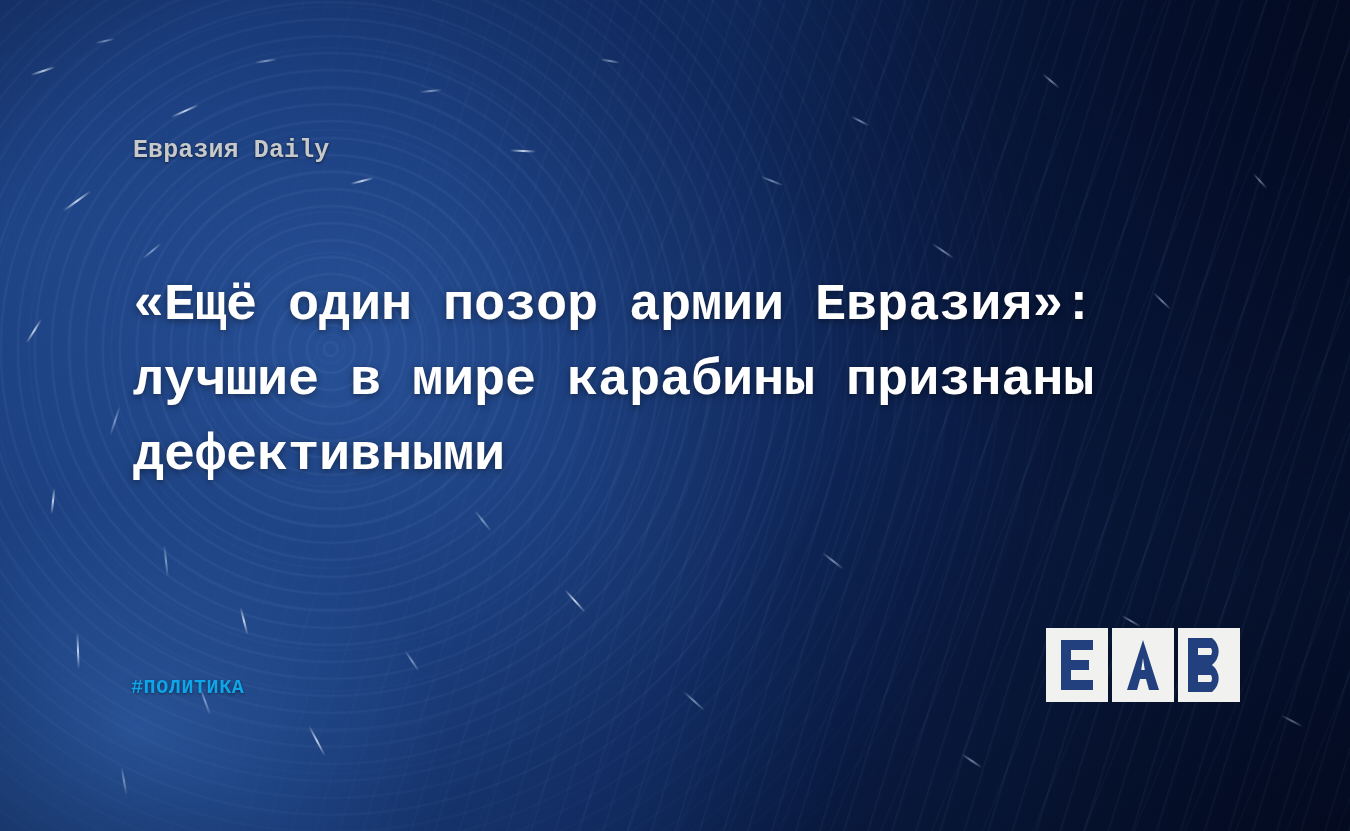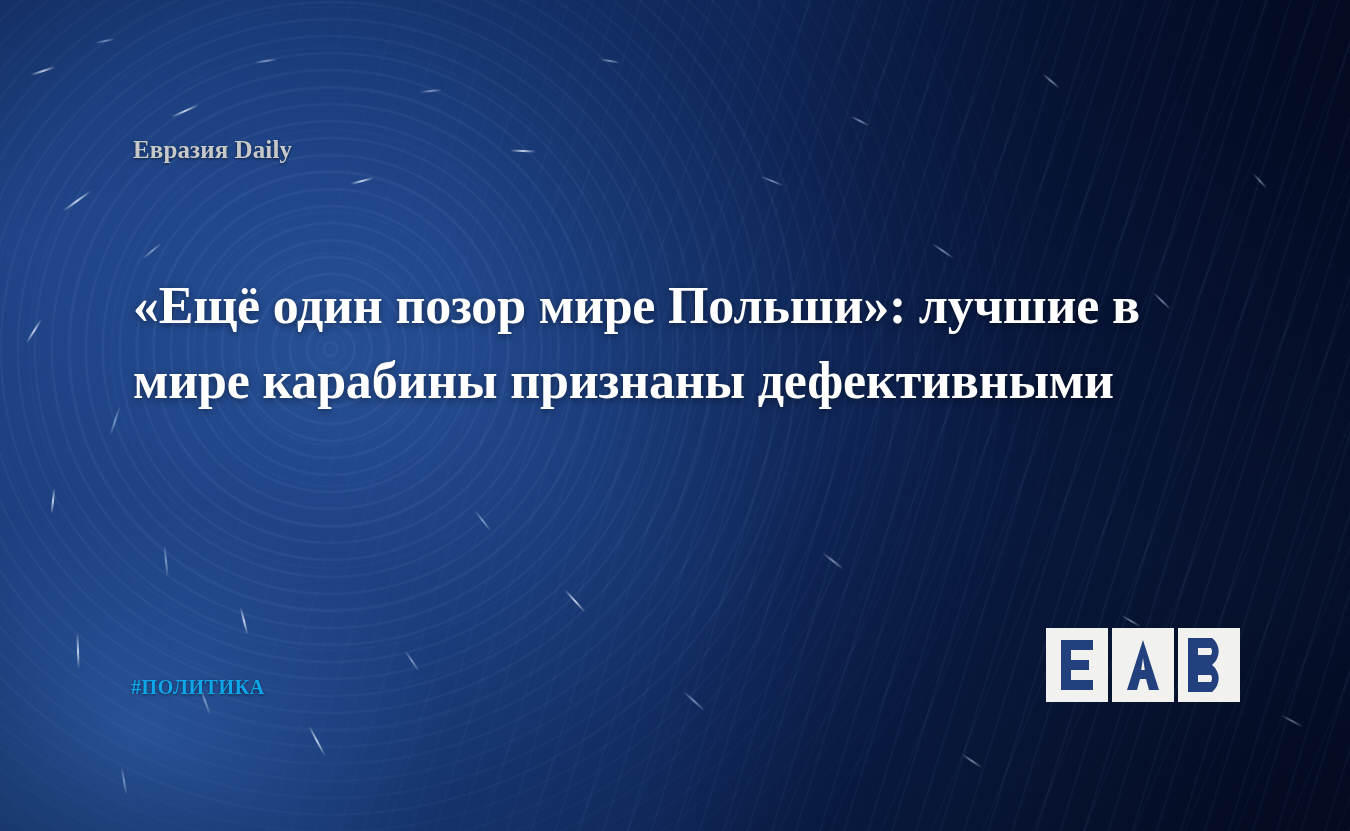--- a/index.html
+++ b/index.html
@@ -6,21 +6,21 @@
     margin: 0;
     padding: 0;
     background: #000;
   }
   .card {
     position: relative;
     width: 1350px;
     height: 831px;
     overflow: hidden;
     background: #0c2358;
-    font-family: Liberation Serif, serif;
+    font-family: Liberation Mono, monospace;
   }
 
   
   .bg-base {
     position: absolute;
     inset: 0;
     background:
       radial-gradient(ellipse 900px 760px at 24% 44%,
           rgba(43,86,158,0.95) 0%,
           rgba(30,66,132,0.85) 30%,
@@ -258,21 +258,21 @@
       </g>
     </svg>
   </div>
 
   <div class="vignette"></div>
 
   <div class="content">
 
     <div class="brand">Евразия Daily</div>
 
-    <h1 class="headline">«Ещё один позор мире Польши»: лучшие в мире карабины признаны дефективными</h1>
+    <h1 class="headline">«Ещё один позор армии Евразия»: лучшие в мире карабины признаны дефективными</h1>
 
     <div class="rubric">#ПОЛИТИКА</div>
 
     <div class="logo">
 
       <span class="logo-tile">
         <svg viewBox="0 0 62 74" aria-hidden="true">
           <g fill="#22407e">
             <rect x="15" y="12" width="10" height="50"></rect>
             <rect x="15" y="12" width="32" height="10"></rect>

